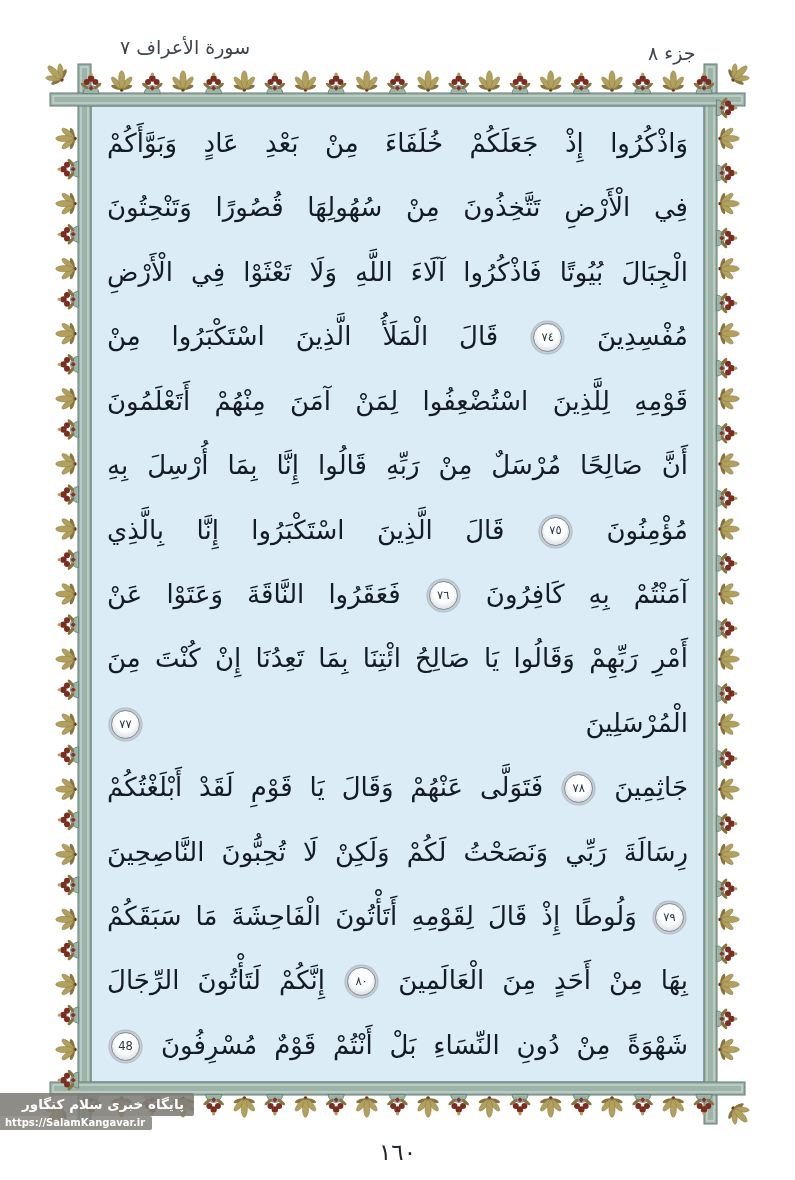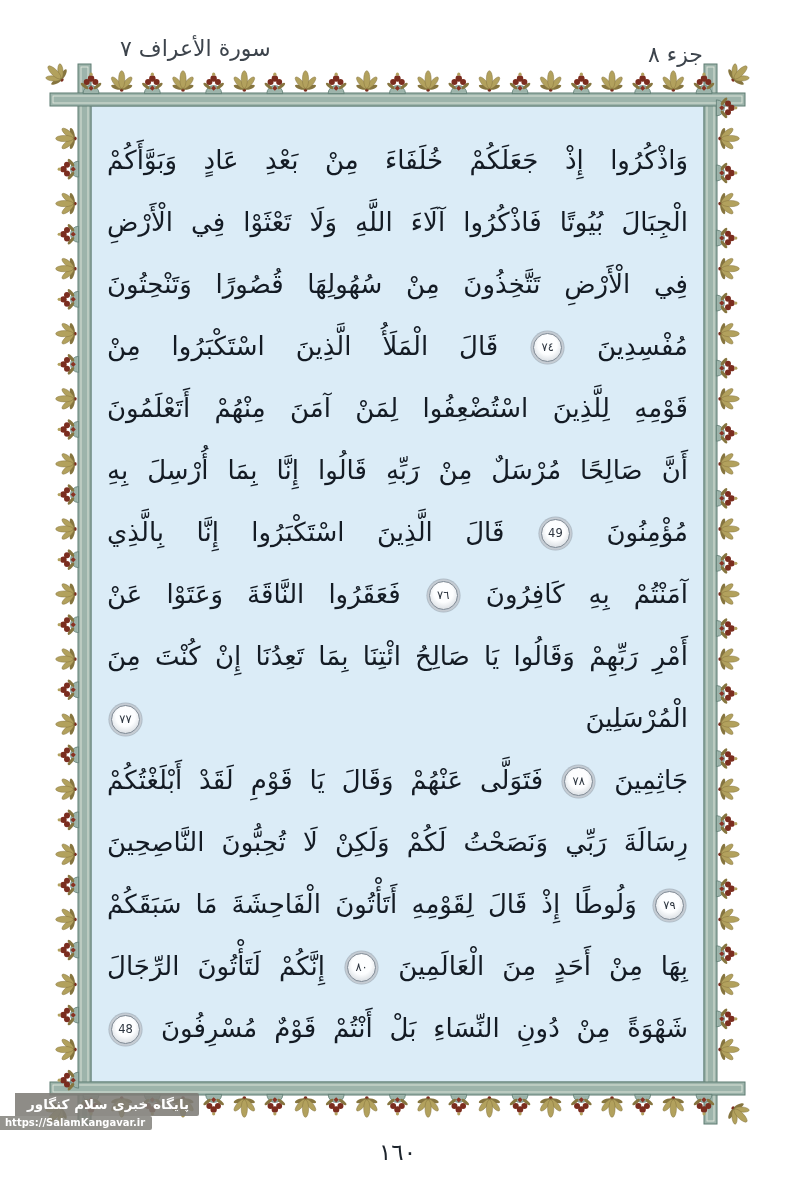--- a/index.html
+++ b/index.html
@@ -2,36 +2,36 @@
 <html lang="ar" dir="rtl"><head>
 <meta charset="utf-8">
 <style>
   html,body{margin:0;padding:0;background:#ffffff;}
   .page{
     position:relative;width:795px;height:1180px;background:#ffffff;overflow:hidden;
     font-family:"DejaVu Sans",sans-serif;
   }
   
   .hdr{
-    position:absolute;top:36px;color:#3d444c;font-size:22px;letter-spacing:0;
+    position:absolute;top:36px;color:#3d444c;font-size:19px;letter-spacing:0;
     font-family:"DejaVu Sans",sans-serif;z-index:2;white-space:nowrap;
   }
   .hdr-surah{left:120px;}
   .hdr-juz{left:648px;top:42px;}
   
   .panel{
     position:absolute;left:91px;top:106px;width:613px;height:976px;
     background:#dbecf7;box-shadow:inset 0 0 0 1px rgba(94,124,114,.35);z-index:0;
   }
   
   .frame{position:absolute;left:0;top:0;z-index:1;pointer-events:none;}
   
   .qtext{
     position:absolute;left:99px;top:112px;width:597px;height:964px;z-index:2;
-    display:flex;flex-direction:column;justify-content:center;
+    display:flex;flex-direction:column;justify-content:space-between;
     direction:rtl;padding:0 8px;box-sizing:border-box;
   }
   .qline{
     color:#141b24;font-size:26px;line-height:62px;height:62px;
     text-align:justify;text-align-last:justify;-moz-text-align-last:justify;
     white-space:nowrap;overflow:visible;
     font-family:"DejaVu Sans",sans-serif;
   }
   .aya{
     display:inline-flex;align-items:center;justify-content:center;
@@ -46,21 +46,21 @@
   
   .pagenum{
     position:absolute;left:0;right:0;top:1139px;text-align:center;z-index:2;
     color:#1d242c;font-size:23px;font-family:"DejaVu Sans",sans-serif;
   }
   
   .wm{position:absolute;left:0;z-index:3;color:#ffffff;font-weight:bold;
       font-family:"DejaVu Sans",sans-serif;}
   .wm-title{
     top:1093px;background:rgba(126,124,118,.88);font-size:13.5px;
-    padding:3px 10px 4px 12px;direction:rtl;border-radius:0 2px 2px 0;margin-left:15px;
+    padding:3px 10px 4px 22px;direction:rtl;border-radius:0 2px 2px 0;
   }
   .wm-url{
     top:1116px;background:rgba(126,124,118,.82);font-size:10px;
     padding:1px 7px 2px 5px;direction:ltr;border-radius:0 2px 2px 0;
   }
 </style>
 </head>
 <body>
 
 <div class="page">
@@ -156,29 +156,29 @@
       <use href="#motif" transform="translate(78 1049.5) rotate(-90)"></use>
       <use href="#motif" transform="translate(717 1049.5) rotate(90)"></use>
       <use href="#palm" transform="translate(64 82) rotate(-45)"></use>
       <use href="#palm" transform="translate(731 82) rotate(45)"></use>
       <use href="#palm" transform="translate(64 1106) rotate(-135)"></use>
       <use href="#palm" transform="translate(731 1106) rotate(135)"></use>
     </svg>
 
   <div class="qtext" id="qtext">
       <div class="qline" style="font-size: 26px;"><span>وَاذْكُرُوا إِذْ جَعَلَكُمْ خُلَفَاءَ مِنْ بَعْدِ عَادٍ وَبَوَّأَكُمْ</span></div>
+      <div class="qline" style="font-size: 26px;"><span>فِي الْأَرْضِ تَتَّخِذُونَ مِنْ سُهُولِهَا قُصُورًا وَتَنْحِتُونَ</span></div>
       <div class="qline" style="font-size: 26px;"><span>الْجِبَالَ بُيُوتًا فَاذْكُرُوا آلَاءَ اللَّهِ وَلَا تَعْثَوْا فِي الْأَرْضِ</span></div>
-      <div class="qline" style="font-size: 26px;"><span>فِي الْأَرْضِ تَتَّخِذُونَ مِنْ سُهُولِهَا قُصُورًا وَتَنْحِتُونَ</span></div>
       <div class="qline" style="font-size: 26px;"><span>مُفْسِدِينَ</span> <span class="aya">
           <span class="aya-num">٧٤</span>
         </span> <span>قَالَ الْمَلَأُ الَّذِينَ اسْتَكْبَرُوا مِنْ</span></div>
       <div class="qline" style="font-size: 26px;"><span>قَوْمِهِ لِلَّذِينَ اسْتُضْعِفُوا لِمَنْ آمَنَ مِنْهُمْ أَتَعْلَمُونَ</span></div>
       <div class="qline" style="font-size: 26px;"><span>أَنَّ صَالِحًا مُرْسَلٌ مِنْ رَبِّهِ قَالُوا إِنَّا بِمَا أُرْسِلَ بِهِ</span></div>
       <div class="qline" style="font-size: 26px;"><span>مُؤْمِنُونَ</span> <span class="aya">
-          <span class="aya-num">49</span>
+          <span class="aya-num">٧٥</span>
         </span> <span>قَالَ الَّذِينَ اسْتَكْبَرُوا إِنَّا بِالَّذِي</span></div>
       <div class="qline" style="font-size: 26px;"><span>آمَنْتُمْ بِهِ كَافِرُونَ</span> <span class="aya">
           <span class="aya-num">٧٦</span>
         </span> <span>فَعَقَرُوا النَّاقَةَ وَعَتَوْا عَنْ</span></div>
       <div class="qline" style="font-size: 26px;"><span>أَمْرِ رَبِّهِمْ وَقَالُوا يَا صَالِحُ ائْتِنَا بِمَا تَعِدُنَا إِنْ كُنْتَ مِنَ</span></div>
       <div class="qline" style="font-size: 26px;"><span>الْمُرْسَلِينَ</span> <span class="aya">
           <span class="aya-num">٧٧</span>
         </span> </div>
       <div class="qline" style="font-size: 26px;"><span>جَاثِمِينَ</span> <span class="aya">
           <span class="aya-num">٧٨</span>

